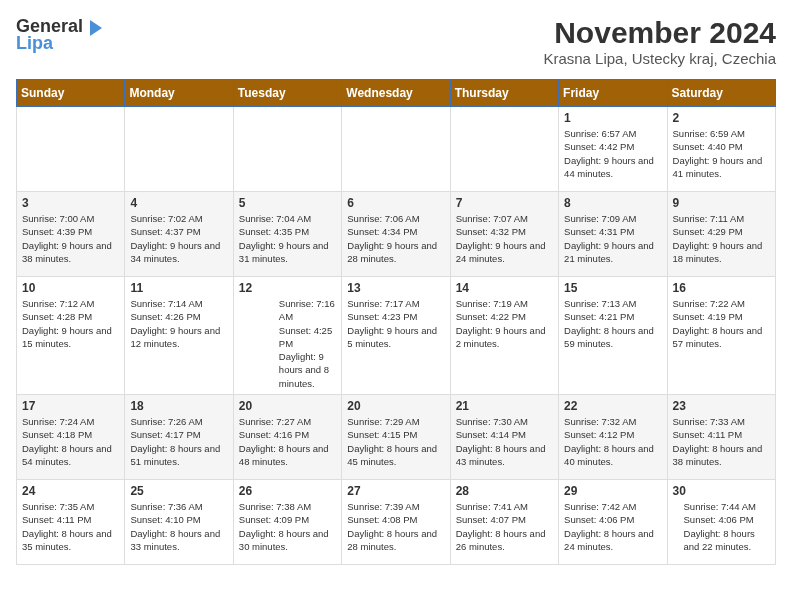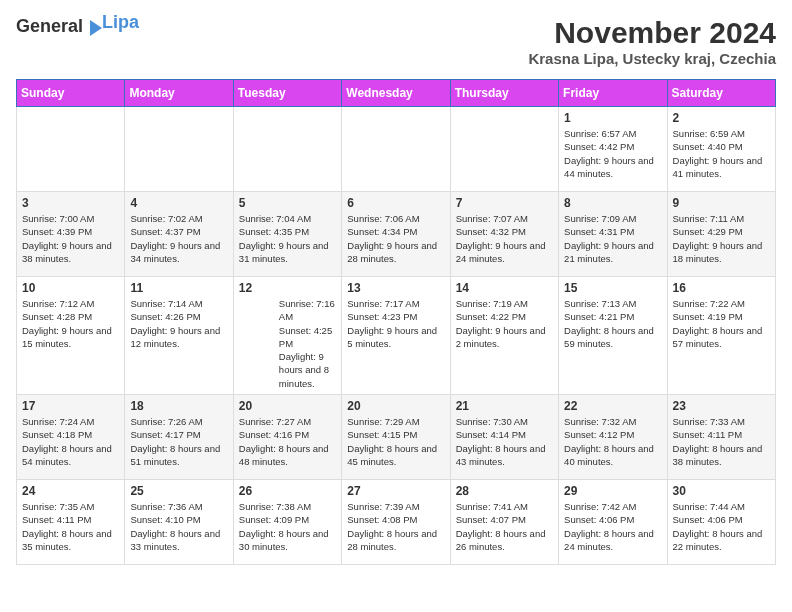--- a/index.html
+++ b/index.html
@@ -11,47 +11,46 @@
       padding: 16px;
     }
     .header {
       display: flex;
       justify-content: space-between;
       align-items: flex-start;
       margin-bottom: 12px;
     }
     .logo {
       display: flex;
-      flex-direction: row;
+      flex-direction: column;
       align-items: flex-start;
     }
     .logo-row {
       display: flex;
       align-items: center;
     }
     .title-section {
       text-align: right;
     }
     .month-title {
       font-size: 30px;
       font-weight: bold;
       color: #333;
     }
     .location {
       font-size: 15px;
       color: #555;
-      font-weight: bold;
     }
     .calendar {
       width: 100%;
       border-collapse: collapse;
       border: 1px solid #ccc;
     }
     .calendar th {
-      background-color: #d946ef;
+      background-color: #a16207;
       color: #fff;
       font-size: 12px;
       font-weight: bold;
       padding: 6px 4px;
       text-align: left;
       border: 1px solid #3a6fbb;
       margin-left: 48px;
     }
     .calendar td {
       vertical-align: top;
@@ -300,19 +299,19 @@
 Daylight: 8 hours and 26 minutes.</div>
         </td>
         <td>
           <span class="day-num">29</span>
           <div class="day-info" style="white-space: pre-line;">Sunrise: 7:42 AM
 Sunset: 4:06 PM
 Daylight: 8 hours and 24 minutes.</div>
         </td>
         <td>
           <span class="day-num">30</span>
-          <div class="day-info" style="white-space: pre-line;">Sunrise: 7:44 AM
+          <div class="day-info" style="white-space: pre-line; margin-left: 11px;">Sunrise: 7:44 AM
 Sunset: 4:06 PM
 Daylight: 8 hours and 22 minutes.</div>
         </td>
       </tr>
     </tbody>
 </table>
 
 </body></html>

